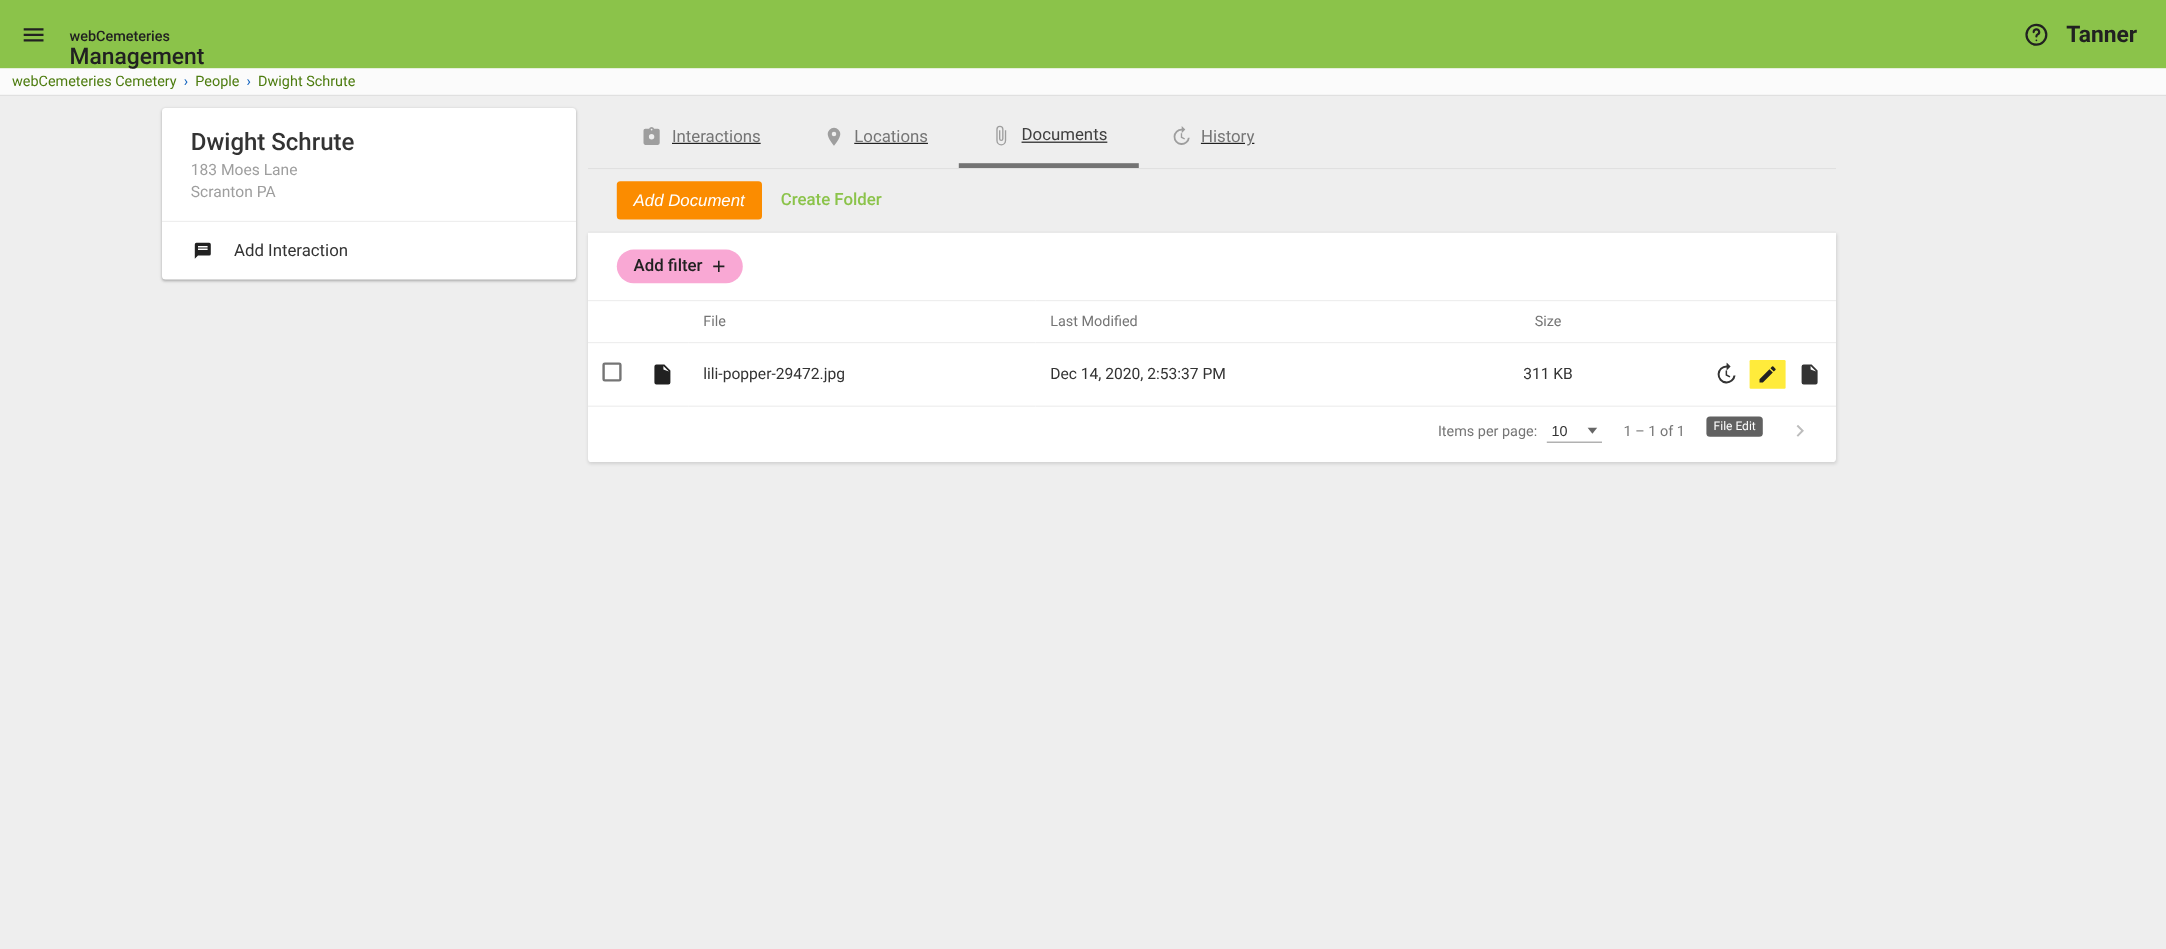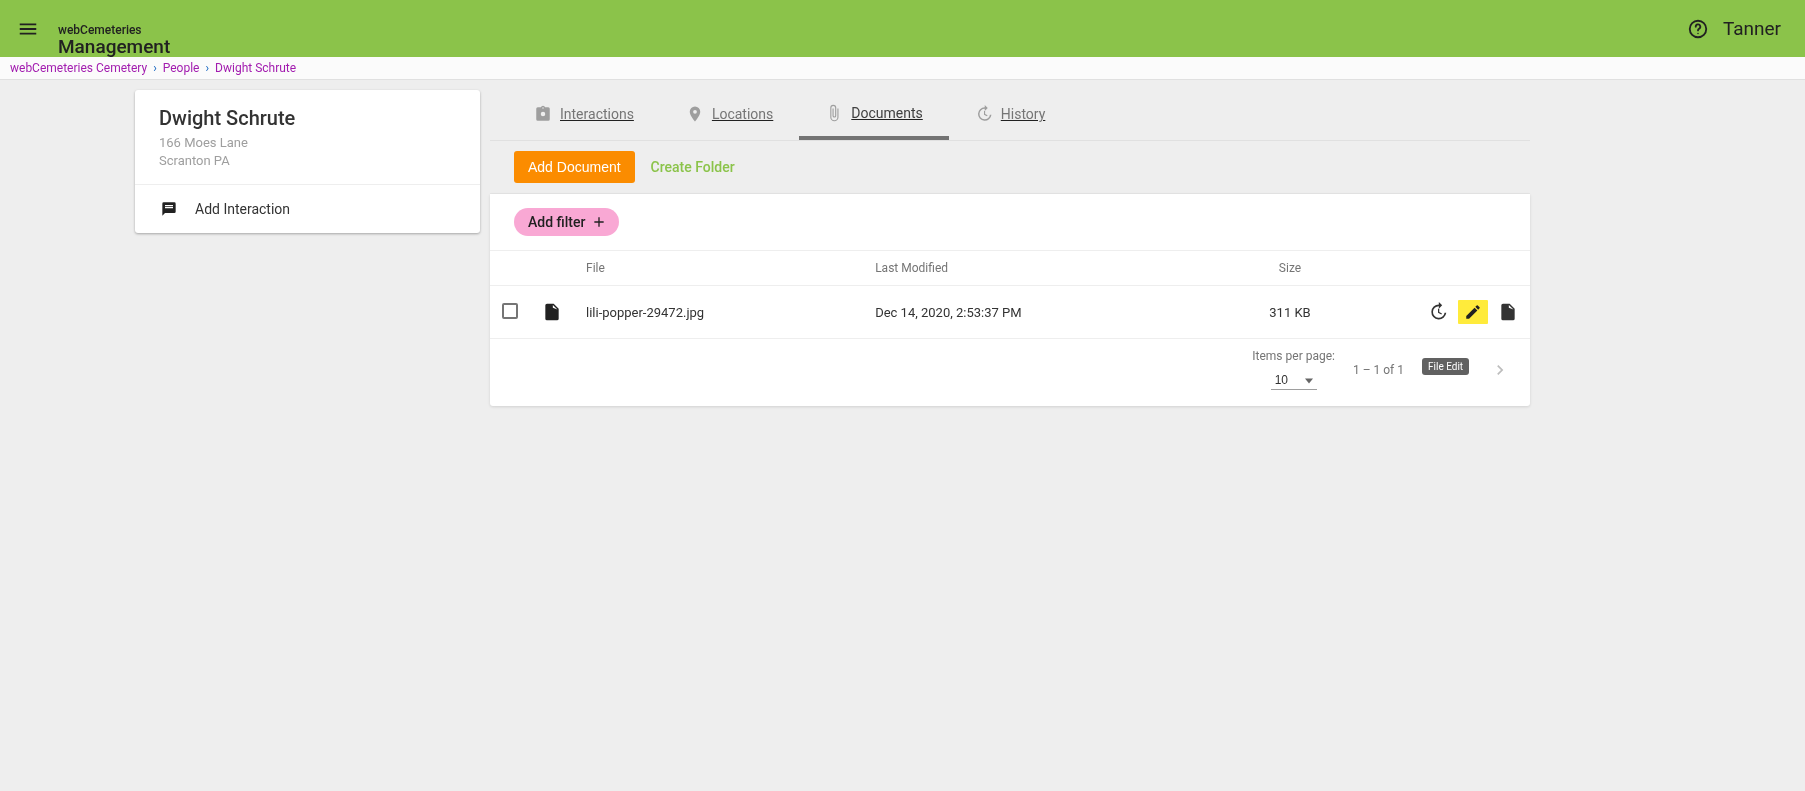--- a/index.html
+++ b/index.html
@@ -23,31 +23,31 @@
   .menu-icon {
     width: 24px; height: 24px;
     margin-right: 18px;
     cursor: pointer;
     display:flex; align-items:center; justify-content:center;
   }
   .titles { flex: 1; }
   .titles .subtitle { font-size: 12px; line-height: 1; font-weight:500;margin-top:26px;}
   .titles .title { font-size: 19px; font-weight: 500; line-height:1.2; }
   .help-icon { margin-right: 14px; cursor:pointer; display:flex;}
-  .user-name { font-size: 19px; font-weight:400; margin-right:8px;}
+  .user-name { font-size: 19px; font-weight:700; margin-right:8px;}
 
   
   .breadcrumb {
     background: #fbfbfb;
     border-bottom: 1px solid #e0e0e0;
     padding: 4px 10px;
     font-size: 12px;
     color: #1565c0;
   }
-  .breadcrumb span { color: #a21caf; cursor:pointer; }
+  .breadcrumb span { color: #4d7c0f; cursor:pointer; }
   .breadcrumb .sep { color: #1565c0; margin: 0 3px; cursor:default;}
 
   
   .body-wrap {
     display: flex;
     align-items: flex-start;
     padding: 10px 8px 20px 135px;
     gap: 10px;
   }
 
@@ -125,20 +125,21 @@
   }
   .btn-primary {
     background:#fb8c00;
     color:#fff;
     border:none;
     border-radius:3px;
     padding: 8px 14px;
     font-size:14px;
     font-weight:500;
     cursor:pointer;
+    font-style:italic;
   }
   .link-green {
     color:#8bc34a;
     font-size:14px;
     font-weight:500;
     cursor:pointer;
   }
 
   
   .white-box {
@@ -199,21 +200,21 @@
   
   .pagination {
     display:flex; align-items:center; justify-content:flex-end;
     padding: 10px 20px 6px 20px;
     font-size:12px;
     color:#757575;
     gap:18px;
     position:relative;
   }
   .per-page {
-    display:flex; align-items:center; gap:8px;flex-direction:column;
+    display:flex; align-items:center; gap:8px;
   }
   .per-page-select {
     border:none; border-bottom:1px solid #9e9e9e;
     background:transparent;
     font-size:12px;
     padding:2px 20px 2px 4px;
     color:#333;
     appearance:none;
     width:46px;
     position:relative;
@@ -267,21 +268,21 @@
   <span>People</span>
   <span class="sep">›</span>
   <span>Dwight Schrute</span>
 </div>
 
 <div class="body-wrap">
 
   <div class="person-card">
     <div class="pad">
       <h2>Dwight Schrute</h2>
-      <div class="addr">166 Moes Lane</div>
+      <div class="addr">183 Moes Lane</div>
       <div class="addr">Scranton PA</div>
     </div>
     <div class="divider"></div>
     <div class="action-item">
       <span class="ic">
         <svg width="16" height="16" viewBox="0 0 24 24" fill="#212121">
             <path d="M20 2H4a2 2 0 0 0-2 2v18l4-4h14a2 2 0 0 0 2-2V4a2 2 0 0 0-2-2zM6 9h12v2H6zm0-3h12v2H6z"></path>
           </svg>
       </span>
       <span>Add Interaction</span>

